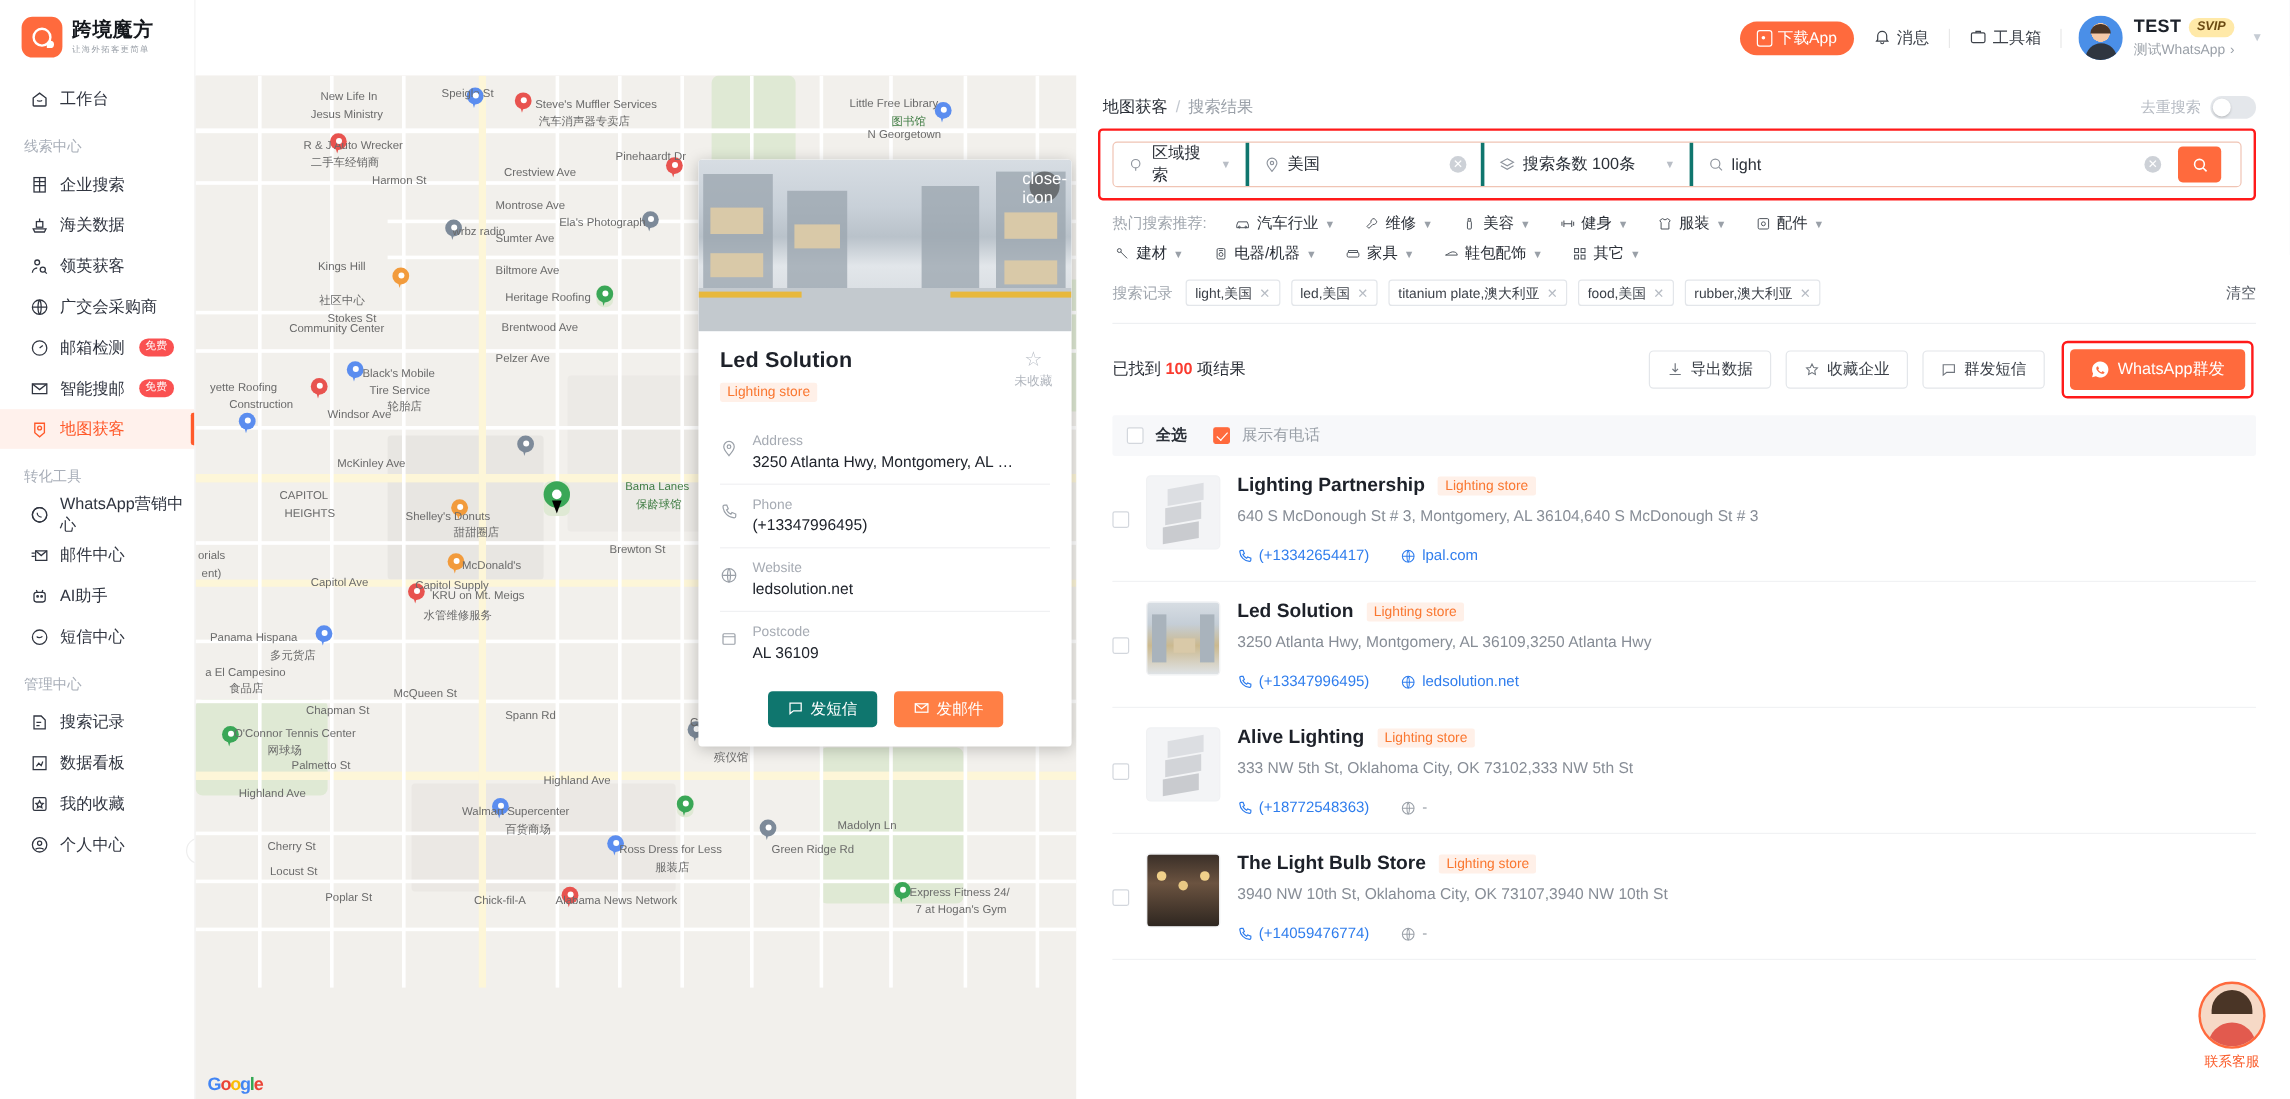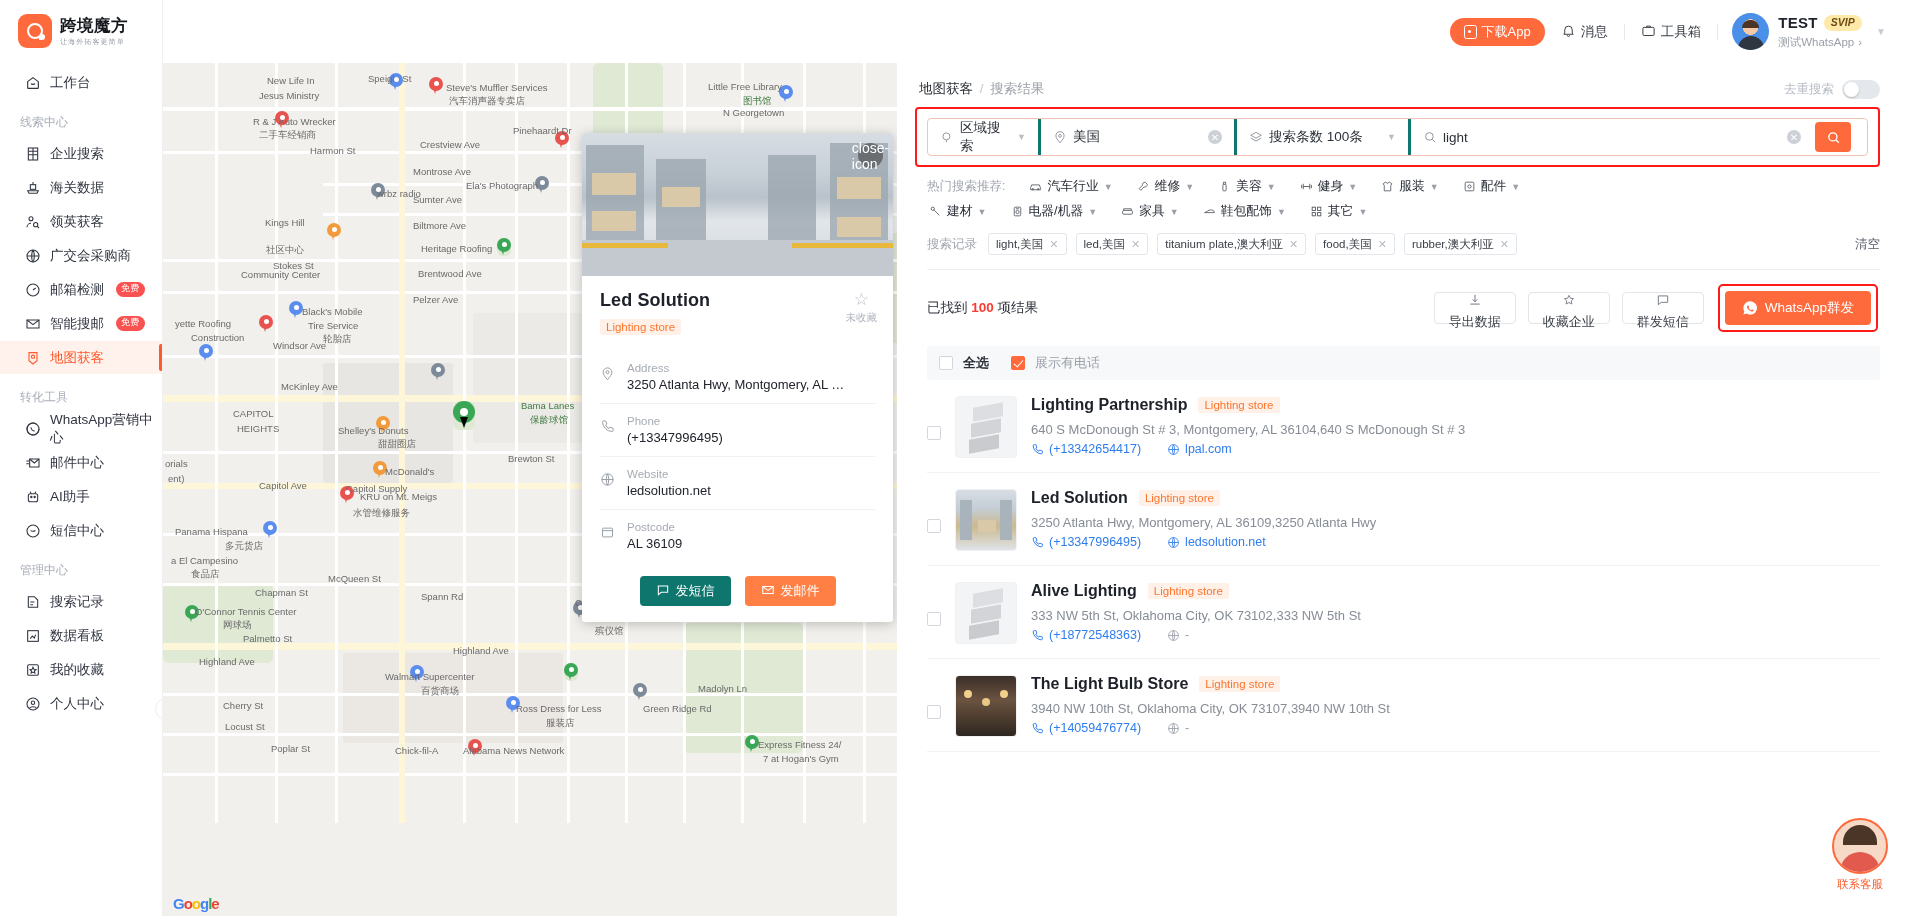--- a/index.html
+++ b/index.html
@@ -181,21 +181,21 @@
   .hist-tag{display:flex;align-items:center;gap:6px;border:1px solid #e3e6ea;border-radius:3px;height:22px;padding:0 7px;font-size:11.5px;color:#3c4149;margin-right:9px;cursor:pointer;white-space:nowrap;}
   .hist-tag .x{color:#b7bcc4;font-size:11px;}
   .hist-clear{margin-left:auto;font-size:12.5px;color:#5a6069;cursor:pointer;}
 
   .sep-line{height:1px;background:#eef0f2;margin:14px 28px 0 30px;}
 
   .act-row{display:flex;align-items:center;padding:14px 30px 0 30px;position:relative;}
   .found{font-size:13.5px;color:#2b3038;}
   .found b{color:#fa3b2f;font-weight:700;}
   .act-btns{display:flex;align-items:center;gap:12px;margin-left:auto;}
-  .act-btn{display:flex;align-items:center;gap:6px;height:32px;padding:0 14px;border:1px solid #e3e6ea;border-radius:4px;font-size:13px;color:#3c4149;background:#fff;cursor:pointer;flex-direction:column;}
+  .act-btn{display:flex;align-items:center;gap:6px;height:32px;padding:0 14px;border:1px solid #e3e6ea;border-radius:4px;font-size:13px;color:#3c4149;background:#fff;cursor:pointer;}
   .act-btn .ic{color:#6f757d;display:flex;}
   .act-btn .ic svg{width:14px;height:14px;}
   .wa-outline{border:2px solid #ff1a1a;border-radius:5px;padding:5px;margin-left:2px;}
   .wa-btn{display:flex;align-items:center;gap:7px;height:34px;padding:0 17px;border-radius:4px;background:#ff6a3d;color:#fff;font-size:13.5px;cursor:pointer;}
   .wa-btn svg{width:16px;height:16px;}
 
   .selbar{display:flex;align-items:center;gap:10px;margin:14px 28px 0 30px;background:#f7f8fa;height:34px;padding:0 12px;border-radius:2px;}
   .cbx{width:14px;height:14px;border:1px solid #d3d7dd;border-radius:2px;background:#fff;flex:0 0 14px;cursor:pointer;}
   .cbx.on{background:#ff6a3d;border-color:#ff6a3d;position:relative;}
   .cbx.on:after{content:"";position:absolute;left:4px;top:1px;width:4px;height:8px;border:solid #fff;border-width:0 1.8px 1.8px 0;transform:rotate(42deg);}
@@ -206,21 +206,21 @@
   .res-item{display:flex;gap:14px;padding:16px 2px 14px 0;border-bottom:1px solid #f1f2f4;align-items:flex-start;}
   .res-cbx{margin-top:30px;}
   .res-thumb{width:62px;height:62px;border-radius:4px;flex:0 0 62px;overflow:hidden;position:relative;background:#f3f4f6;border:1px solid #f0f1f3;}
   .ph-boxes{position:absolute;inset:0;display:flex;align-items:center;justify-content:center;}
   .ph-boxes span{position:absolute;background:#dcdee2;}
   .res-main{flex:1;min-width:0;}
   .res-h{display:flex;align-items:center;gap:11px;}
   .res-name{font-size:16px;font-weight:700;color:#1d2129;}
   .res-tag{background:#fff0e8;color:#fa7730;font-size:11.5px;padding:2px 6px;border-radius:2px;}
   .res-addr{font-size:13px;color:#878d96;margin-top:8px;white-space:nowrap;overflow:hidden;text-overflow:ellipsis;}
-  .res-meta{display:flex;align-items:center;gap:26px;margin-top:5px;}
+  .res-meta{display:flex;align-items:center;gap:26px;margin-top:19px;}
   .res-link{display:flex;align-items:center;gap:5px;font-size:12.5px;color:#2f7ded;cursor:pointer;}
   .res-link svg{width:13px;height:13px;}
   .res-link .dash{color:#9aa0a8;}
 
   .kf{position:absolute;right:20px;bottom:24px;text-align:center;z-index:30;}
   .kf-av{width:56px;height:56px;border-radius:50%;border:2px solid #ff6a3d;overflow:hidden;position:relative;background:#f6d9c6;margin:0 auto;}
   .kf-av:before{content:"";position:absolute;width:34px;height:20px;background:#4a3526;border-radius:17px 17px 0 0;left:9px;top:5px;}
   .kf-av:after{content:"";position:absolute;width:40px;height:20px;background:#e25a4e;border-radius:20px 20px 0 0;left:6px;bottom:0;}
   .kf-lbl{font-size:11.5px;color:#fa5d2c;margin-top:3px;}
 </style>

